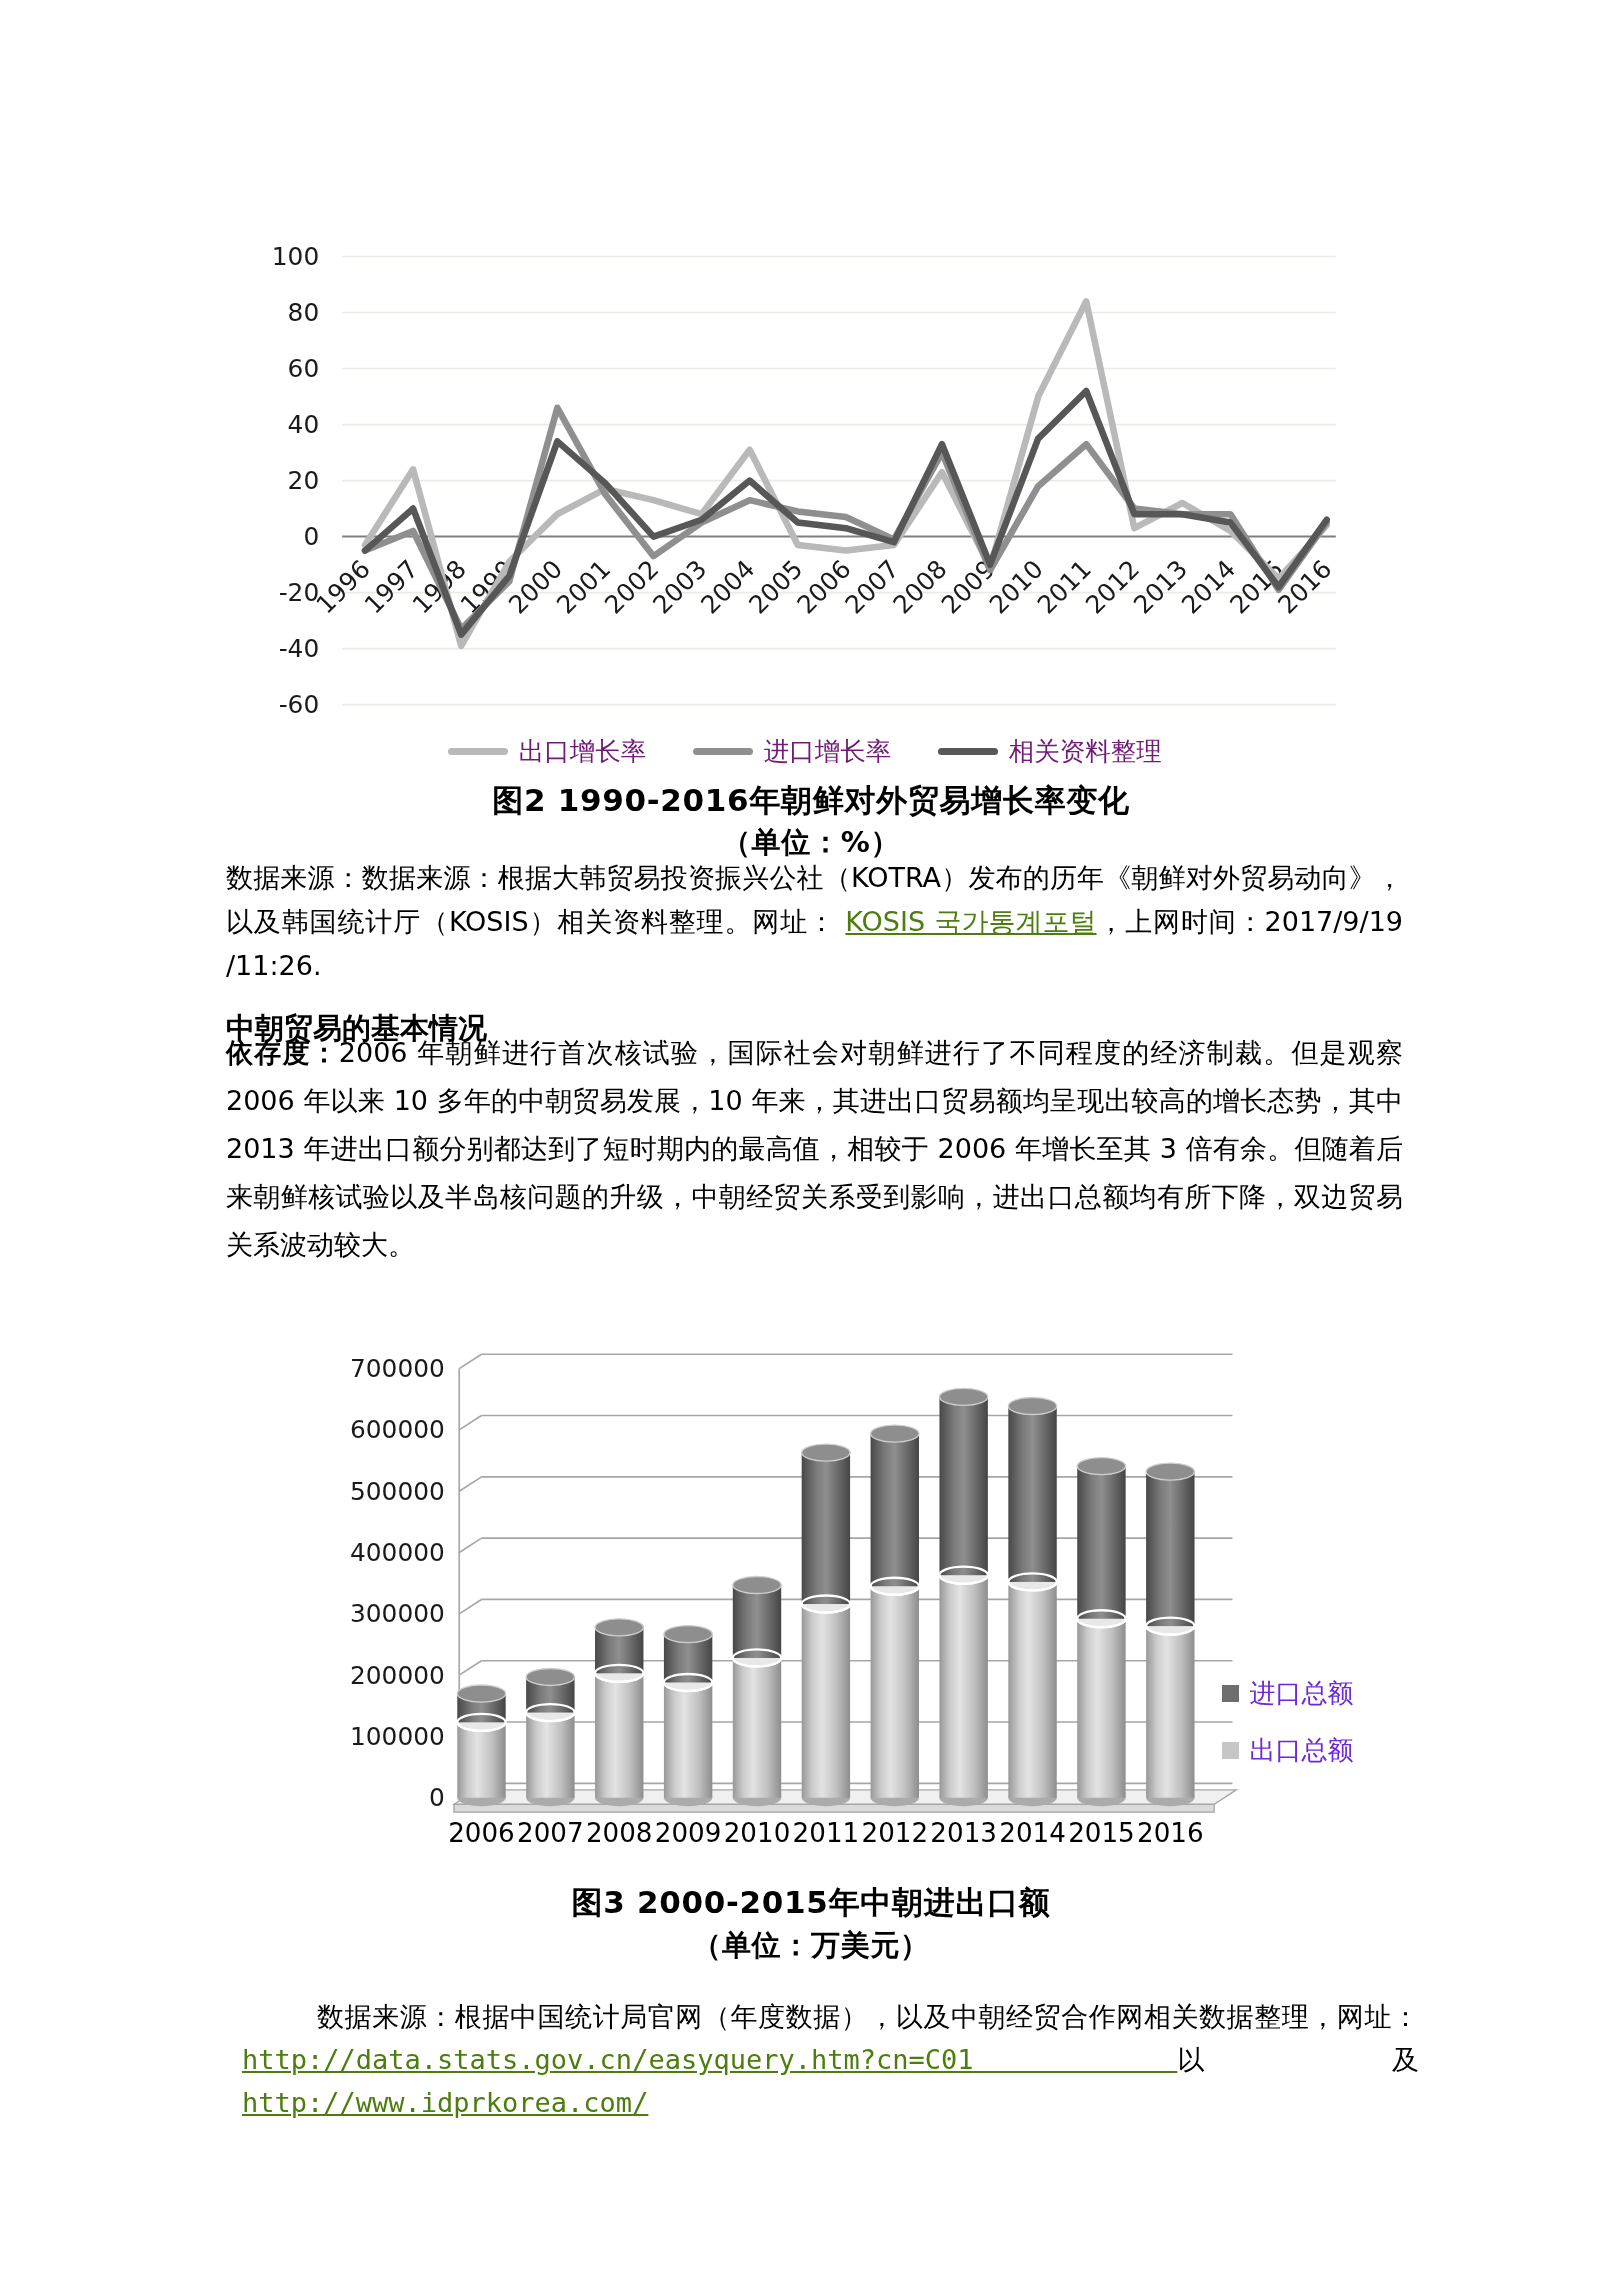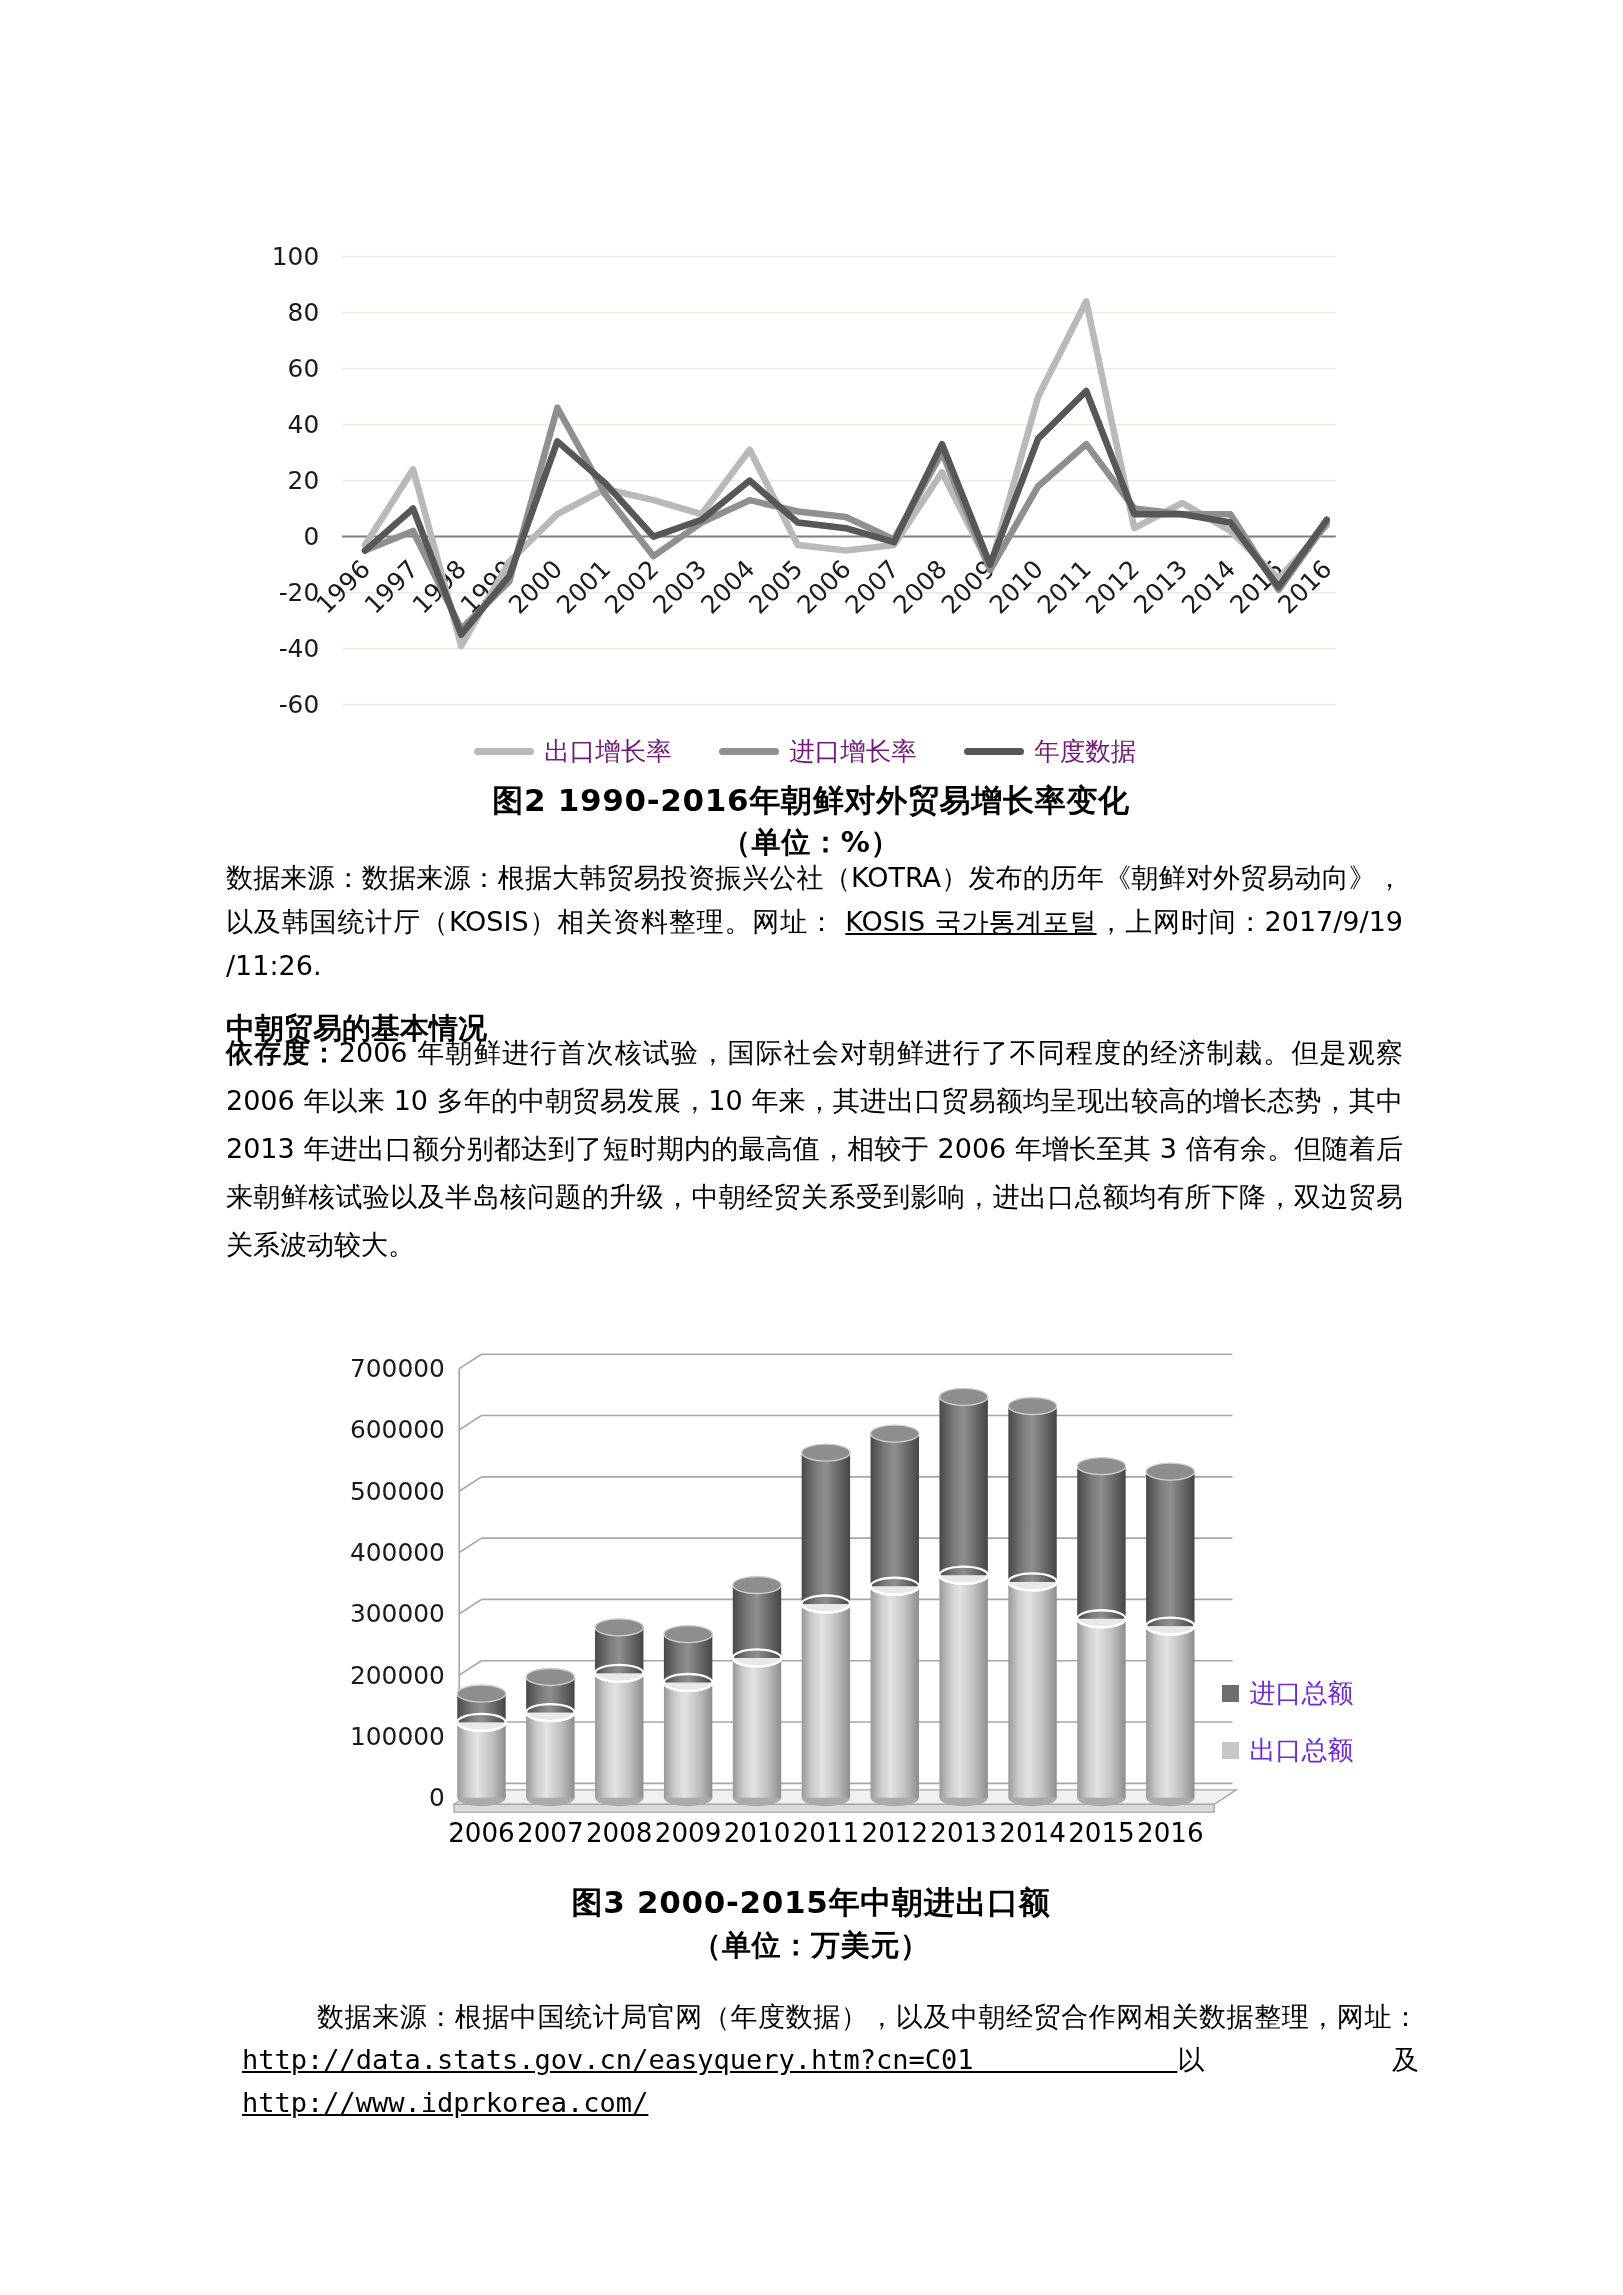--- a/index.html
+++ b/index.html
@@ -5,21 +5,21 @@
   html,body{margin:0;padding:0;background:#ffffff;}
   body{width:1623px;height:2295px;position:relative;overflow:hidden;
        font-family:"DejaVu Sans",sans-serif;color:#000;}
   .abs{position:absolute;}
   #charts{position:absolute;left:0;top:0;pointer-events:none;}
   .caption{left:222px;width:1178px;text-align:center;font-weight:bold;
            font-size:31px;letter-spacing:0.7px;}
   .bodytext{left:226px;width:1177px;font-size:27px;line-height:44px;
             text-align:justify;}
   .heading{left:226px;font-size:29px;font-weight:bold;}
-  a.doclink{color:#000000;text-decoration:underline;cursor:pointer;}
+  a.doclink{color:#4d7c0f;text-decoration:underline;cursor:pointer;}
   .mono{font-family:"DejaVu Sans Mono",monospace;}
   
   .legend2{left:249px;top:734px;width:1112px;display:flex;
            justify-content:center;align-items:center;gap:47px;}
   .legend2 .item{display:flex;align-items:center;gap:10.5px;}
   .legend2 .lswatch{display:inline-block;width:60px;height:7.2px;border-radius:3.9px;}
   .legend2 .llabel{font-size:25.5px;color:#701a75;}
   
   .legend3-row{left:1222px;display:flex;align-items:center;gap:10.5px;}
   .legend3-row .sq{display:inline-block;width:17px;height:17px;}
@@ -201,21 +201,21 @@
   <div class="item">
     <span class="lswatch" style="background: rgb(185, 185, 185);"></span>
     <span class="llabel">出口增长率</span>
   </div>
   <div class="item">
     <span class="lswatch" style="background: rgb(143, 143, 143);"></span>
     <span class="llabel">进口增长率</span>
   </div>
   <div class="item">
     <span class="lswatch" style="background: rgb(87, 87, 87);"></span>
-    <span class="llabel">年度数据</span>
+    <span class="llabel">相关资料整理</span>
   </div>
 </div>
 
 <div class="caption abs" style="top:780px;">图2  1990-2016年朝鲜对外贸易增长率变化</div>
 <div class="caption abs" style="top:823px;font-size:29px;">（单位：%）</div>
 
 <p class="bodytext abs" style="top:856px;margin:0;"><span>数据来源：数据来源：根据大韩贸易投资振兴公社（KOTRA）发布的历年《朝鲜对外贸易动向》，以及韩国统计厅（KOSIS）相关资料整理。网址： </span><a class="doclink">KOSIS 국가통계포털</a><span>，上网时间：2017/9/19 /11:26.</span></p>
 
 <div class="heading abs" style="top:1009px;">中朝贸易的基本情况</div>
 <p class="bodytext abs" style="top:1029px;margin:0;line-height:48px;"><b>依存度：</b><span>2006 年朝鲜进行首次核试验，国际社会对朝鲜进行了不同程度的经济制裁。但是观察 2006 年以来 10 多年的中朝贸易发展，10 年来，其进出口贸易额均呈现出较高的增长态势，其中 2013 年进出口额分别都达到了短时期内的最高值，相较于 2006 年增长至其 3 倍有余。但随着后来朝鲜核试验以及半岛核问题的升级，中朝经贸关系受到影响，进出口总额均有所下降，双边贸易关系波动较大。</span></p>

